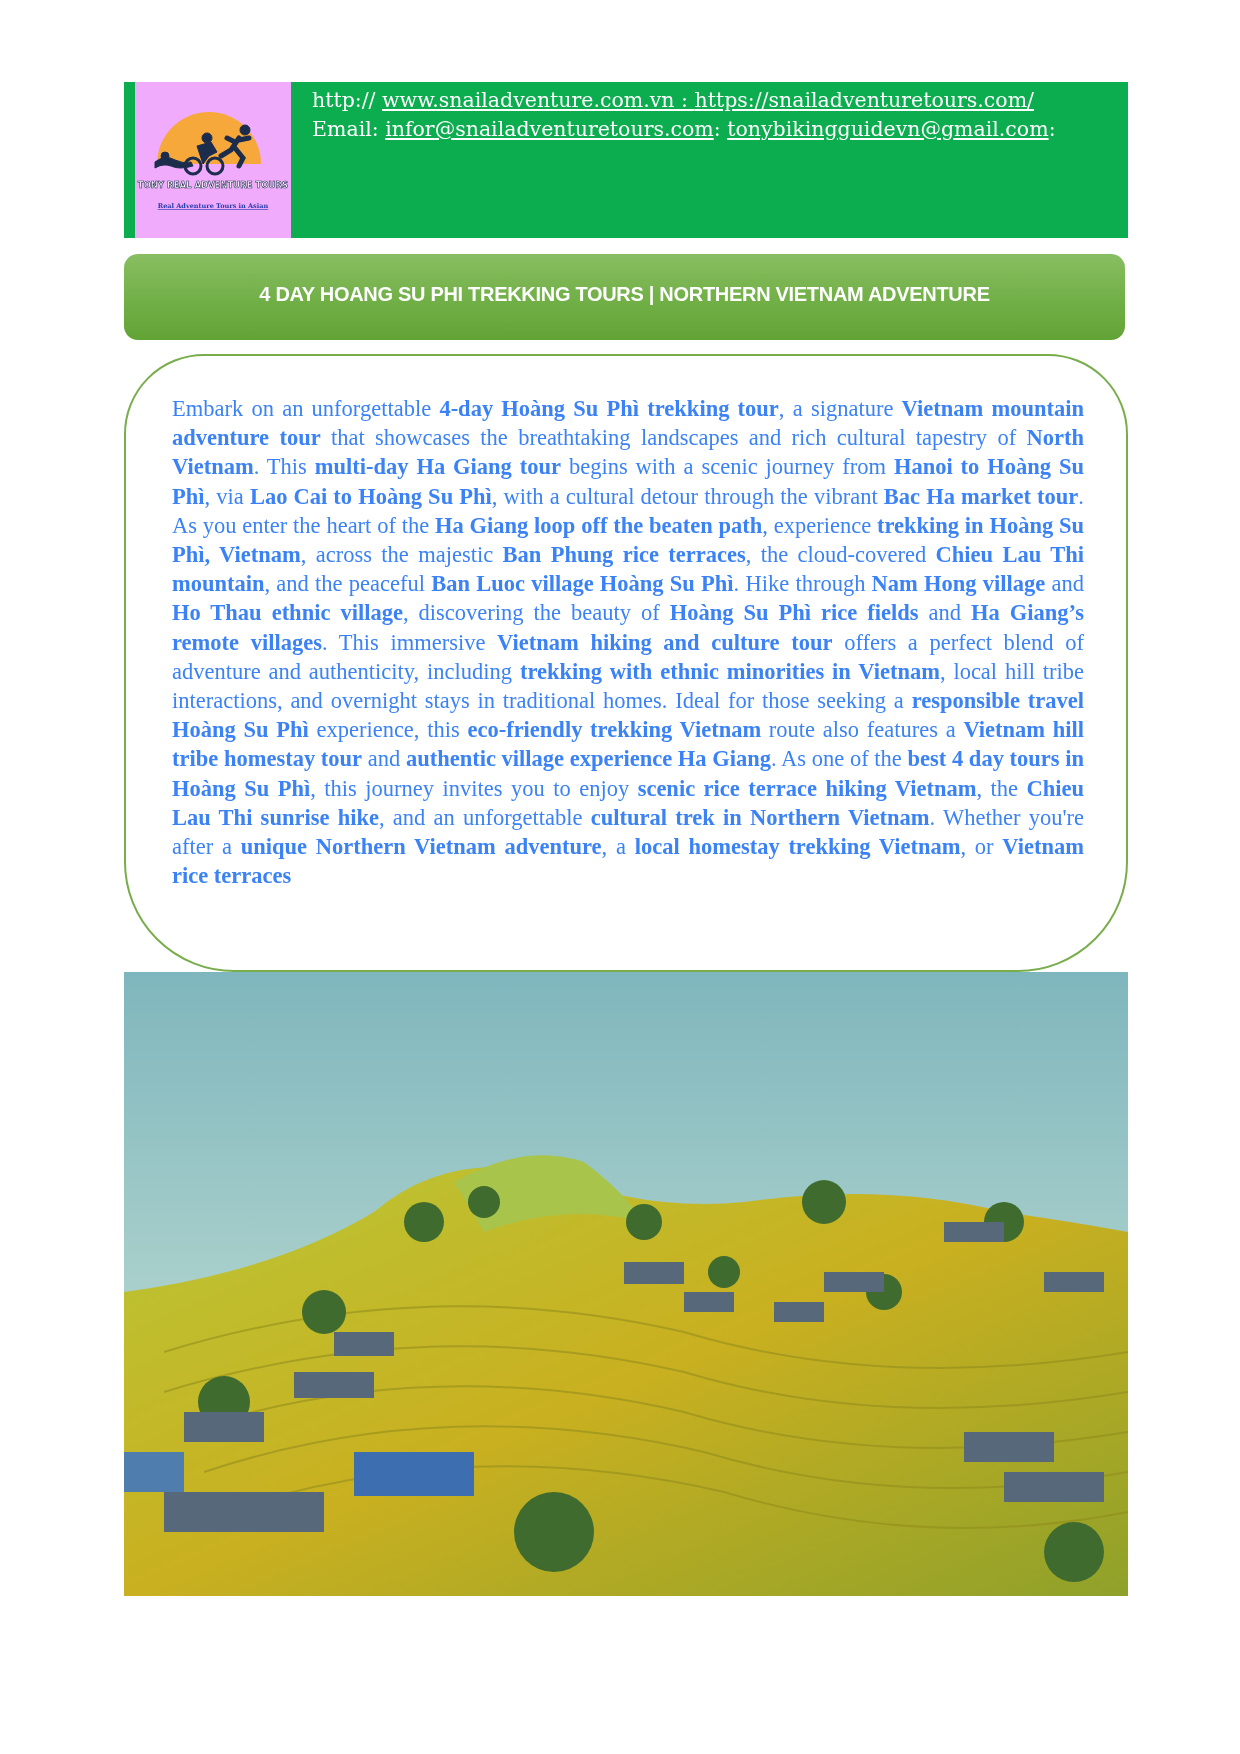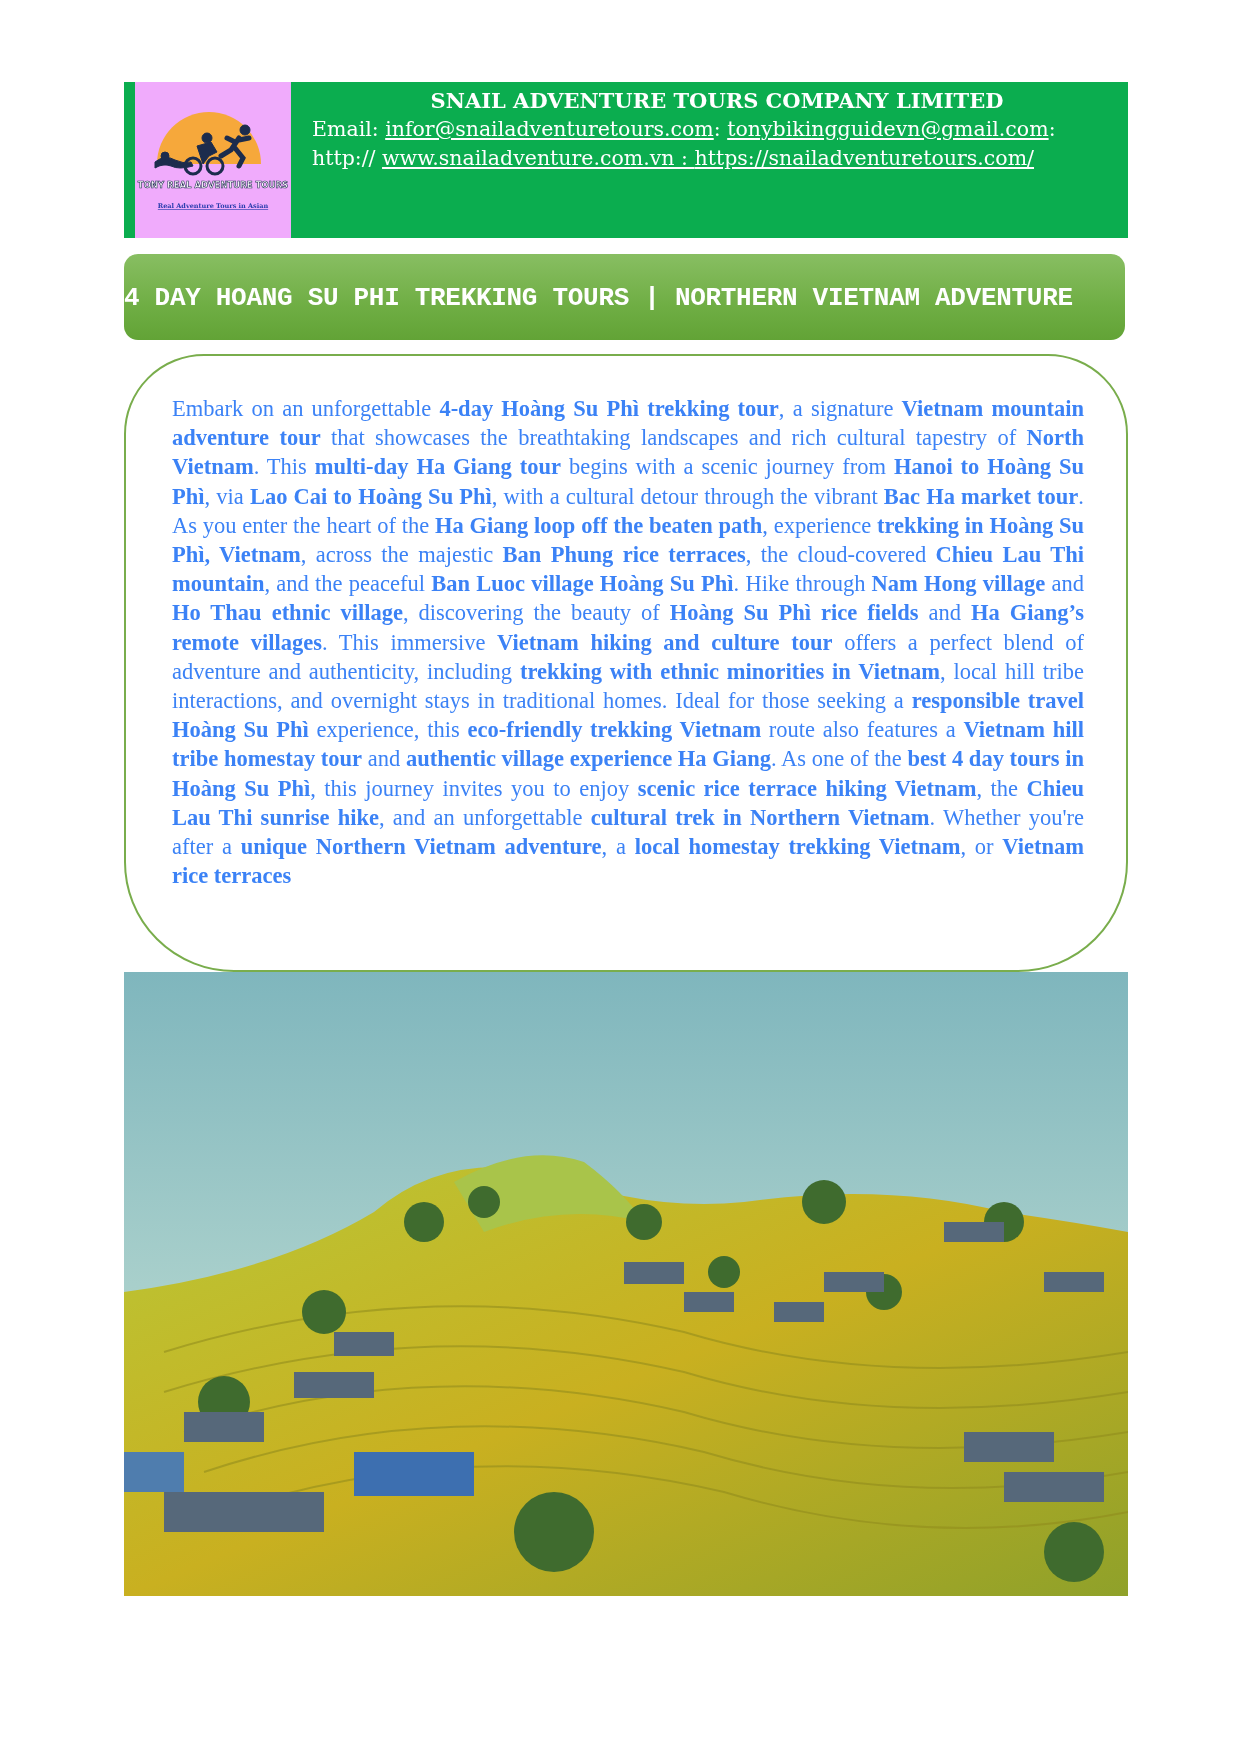--- a/index.html
+++ b/index.html
@@ -5,22 +5,22 @@
   html, body { margin:0; padding:0; background:#ffffff; }
   body { width:1240px; height:1754px; position:relative; overflow:hidden; font-family:"DejaVu Serif", serif; }
   .header { position:absolute; left:124px; top:82px; width:1004px; height:156px; background:#0bad4f; }
   .logo { position:absolute; left:11px; top:0; width:156px; height:156px; background:#f0abfc; }
   .logo svg { display:block; }
   .header-text { position:absolute; left:188px; top:4px; width:810px; color:#fff; font-size:20.5px; line-height:29px; }
   .header-text .company { text-align:center; font-weight:bold; font-size:21px; }
   .header-text a { color:#fff; text-decoration:underline; }
   .titlebar { position:absolute; left:124px; top:254px; width:1001px; height:86px; border-radius:14px;
     background:linear-gradient(to bottom,#88be62 0%,#6fae44 60%,#62a336 100%); color:#fff; }
-  .titlebar h1 { margin:0; position:absolute; left:0; right:0; top:29px; text-align:left;
-    font-family:Liberation Mono, monospace; font-weight:bold; font-size:26px; letter-spacing:-0.3px; }
+  .titlebar h1 { margin:0; position:absolute; left:0; right:0; top:29px; text-align:center;
+    font-family:Liberation Sans, sans-serif; font-weight:bold; font-size:20px; letter-spacing:-0.3px; }
   .textbox { position:absolute; left:124px; top:354px; width:1000px; height:614px; border:2px solid #79ad4c;
     border-radius:80px 80px 110px 110px; overflow:hidden; background:#fff; }
   .para { position:absolute; left:46px; top:38px; width:912px; height:536px; overflow:hidden; color:#3b82f6;
     font-family:"Liberation Serif", serif; font-size:22.5px; line-height:29.2px; text-align:justify; margin:0; }
   .para b { font-weight:bold; }
   .photo { position:absolute; left:124px; top:972px; width:1004px; height:624px; overflow:hidden;
     background:linear-gradient(to bottom,#8fbfc2 0%,#9ec8c8 25%,#a9cfc9 40%,#b7c98c 48%,#c4b43a 60%,#b5a82a 75%,#8c8a25 100%); }
 </style>
 </head>
 <body>
@@ -37,23 +37,22 @@
         <path d="M62 64 l14 -4 l6 10 l-8 4 l-6 8 z" stroke-width="1"></path>
         <circle cx="72" cy="56" r="5"></circle>
         <path d="M104 56 l-8 12 l-10 6 M100 66 l8 10 l-4 8 M104 58 l10 -2 M100 60 l-8 -4" fill="none" stroke-width="5" stroke-linecap="round"></path>
         <circle cx="110" cy="48" r="5"></circle>
       </g>
       <text x="78" y="106" text-anchor="middle" font-family="DejaVu Sans, sans-serif" font-size="8.5" font-weight="bold" fill="#fff" stroke="#1c2c4d" stroke-width="0.6">TONY REAL ADVENTURE TOURS</text>
       <text x="78" y="126" text-anchor="middle" font-family="DejaVu Serif, serif" font-size="6.5" font-weight="bold" fill="#2a3dae" text-decoration="underline">Real Adventure Tours in Asian</text>
     </svg>
   </div>
   <div class="header-text">
-    <div class="company">SNAIL ADVENTURE TOURS COMPANY LIMITED</div>
+    <div><span>http:// </span><a>www.snailadventure.com.vn : </a> <a>https://snailadventuretours.com/</a></div>
     <div><span>Email: </span><a>infor@snailadventuretours.com</a><span>: </span><a>tonybikingguidevn@gmail.com</a><span>:</span></div>
-    <div><span>http:// </span><a>www.snailadventure.com.vn : </a> <a>https://snailadventuretours.com/</a></div>
   </div>
 </div>
 
 <div class="titlebar">
   <h1>4 DAY HOANG SU PHI TREKKING TOURS | NORTHERN VIETNAM ADVENTURE</h1>
 </div>
 
 <div class="textbox">
   <p class="para" id="desc"><span>Embark on an unforgettable </span><b>4-day Hoàng Su Phì trekking tour</b><span>, a signature </span><b>Vietnam mountain adventure tour</b><span> that showcases the breathtaking landscapes and rich cultural tapestry of </span><b>North Vietnam</b><span>. This </span><b>multi-day Ha Giang tour</b><span> begins with a scenic journey from </span><b>Hanoi to Hoàng Su Phì</b><span>, via </span><b>Lao Cai to Hoàng Su Phì</b><span>, with a cultural detour through the vibrant </span><b>Bac Ha market tour</b><span>. As you enter the heart of the </span><b>Ha Giang loop off the beaten path</b><span>, experience </span><b>trekking in Hoàng Su Phì, Vietnam</b><span>, across the majestic </span><b>Ban Phung rice terraces</b><span>, the cloud-covered </span><b>Chieu Lau Thi mountain</b><span>, and the peaceful </span><b>Ban Luoc village Hoàng Su Phì</b><span>. Hike through </span><b>Nam Hong village</b><span> and </span><b>Ho Thau ethnic village</b><span>, discovering the beauty of </span><b>Hoàng Su Phì rice fields</b><span> and </span><b>Ha Giang’s remote villages</b><span>. This immersive </span><b>Vietnam hiking and culture tour</b><span> offers a perfect blend of adventure and authenticity, including </span><b>trekking with ethnic minorities in Vietnam</b><span>, local hill tribe interactions, and overnight stays in traditional homes. Ideal for those seeking a </span><b>responsible travel Hoàng Su Phì</b><span> experience, this </span><b>eco-friendly trekking Vietnam</b><span> route also features a </span><b>Vietnam hill tribe homestay tour</b><span> and </span><b>authentic village experience Ha Giang</b><span>. As one of the </span><b>best 4 day tours in Hoàng Su Phì</b><span>, this journey invites you to enjoy </span><b>scenic rice terrace hiking Vietnam</b><span>, the </span><b>Chieu Lau Thi sunrise hike</b><span>, and an unforgettable </span><b>cultural trek in Northern Vietnam</b><span>. Whether you're after a </span><b>unique Northern Vietnam adventure</b><span>, a </span><b>local homestay trekking Vietnam</b><span>, or </span><b>Vietnam rice terraces</b></p>
 </div>

